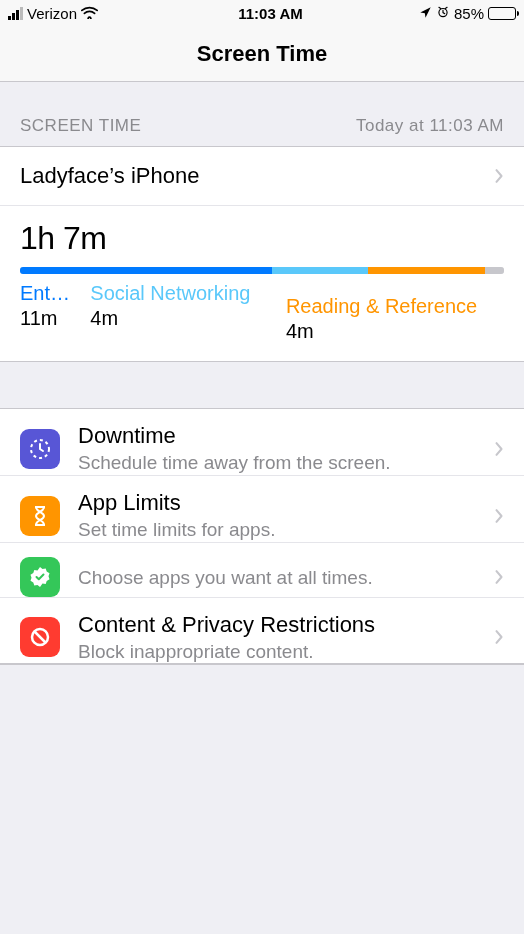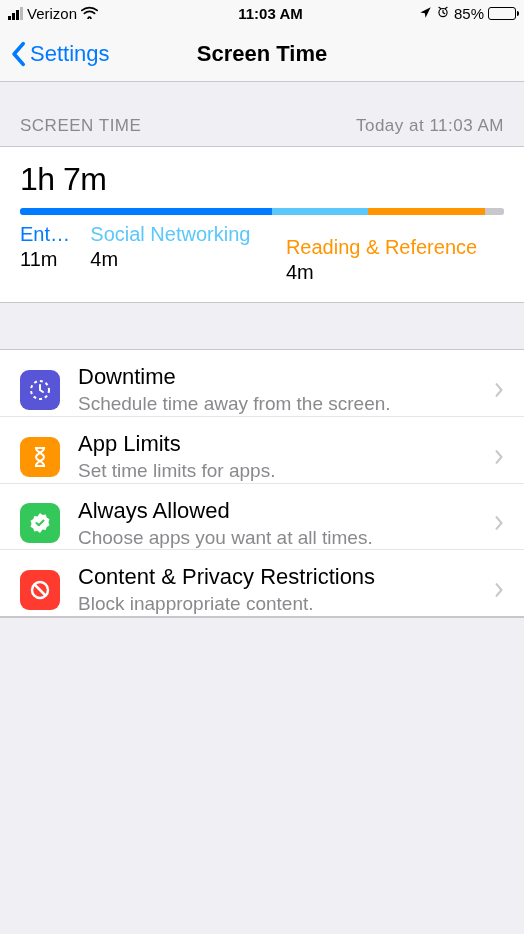--- a/index.html
+++ b/index.html
@@ -148,35 +148,35 @@
         </svg>
     </span>
     <span>85%</span>
     <span class="battery">
       <span class="battery-fill" style="width:85%"></span>
     </span>
   </div>
 </div>
 
 <div class="nav">
-  <div class="nav-back">
-    <svg viewBox="0 0 12 20">
-        <path d="M10 2 L3 10 L10 18" stroke="#007aff" stroke-width="2.8" fill="none" stroke-linecap="round" stroke-linejoin="round"></path>
-      </svg>
-    <span>Settings</span>
-  </div>
   <div class="nav-title">Screen Time</div>
 </div>
 
 <div class="group-header">
   <span>SCREEN TIME</span>
   <span>Today at 11:03 AM</span>
 </div>
 
 <div class="cell-group">
+  <div class="cell">
+    <span class="device-name">Ladyface’s iPhone</span>
+    <svg class="chevron" viewBox="0 0 12 20">
+        <path d="M3 3 L9 10 L3 17"></path>
+      </svg>
+  </div>
   <div class="usage-block">
     <div class="total-time">1h 7m</div>
     <div class="bar" id="usage-bar">
         <div class="bar-seg" style="background: rgb(0, 122, 255); width: 52%;"></div>
         <div class="bar-seg" style="background: rgb(90, 200, 250); width: 20%;"></div>
         <div class="bar-seg" style="background: rgb(255, 149, 0); width: 24%;"></div>
         <div class="bar-seg" style="background: rgb(199, 199, 204); width: 4%;"></div>
       </div>
     <div class="categories" id="categories">
         <div class="cat" style="width: 13%;">
@@ -228,21 +228,20 @@
       </svg>
     </div>
     <div class="opt">
       <div class="icon-box" style="background:#34c759">
         <svg viewBox="0 0 24 24">
           <path d="M12 2l2.5 2 3.2-.5 1 3 2.8 1.7-1 3 1 3-2.8 1.7-1 3-3.2-.5L12 22l-2.5-2-3.2.5-1-3L2.5 15.7l1-3-1-3L5.3 8l1-3 3.2.5z" fill="#fff"></path>
           <path d="M8.5 12l2.3 2.3L15.5 9.5" stroke="#34c759" stroke-width="2" fill="none" stroke-linecap="round" stroke-linejoin="round"></path>
         </svg>
       </div>
       <div class="opt-text">
-        <div class="opt-title">Always Allowed</div>
         <div class="opt-sub">Choose apps you want at all times.</div>
       </div>
       <svg class="chevron" viewBox="0 0 12 20">
         <path d="M3 3 L9 10 L3 17"></path>
       </svg>
     </div>
     <div class="opt">
       <div class="icon-box" style="background:#ff3b30">
         <svg viewBox="0 0 24 24">
           <circle cx="12" cy="12" r="8" stroke="#fff" stroke-width="2.5" fill="none"></circle>

